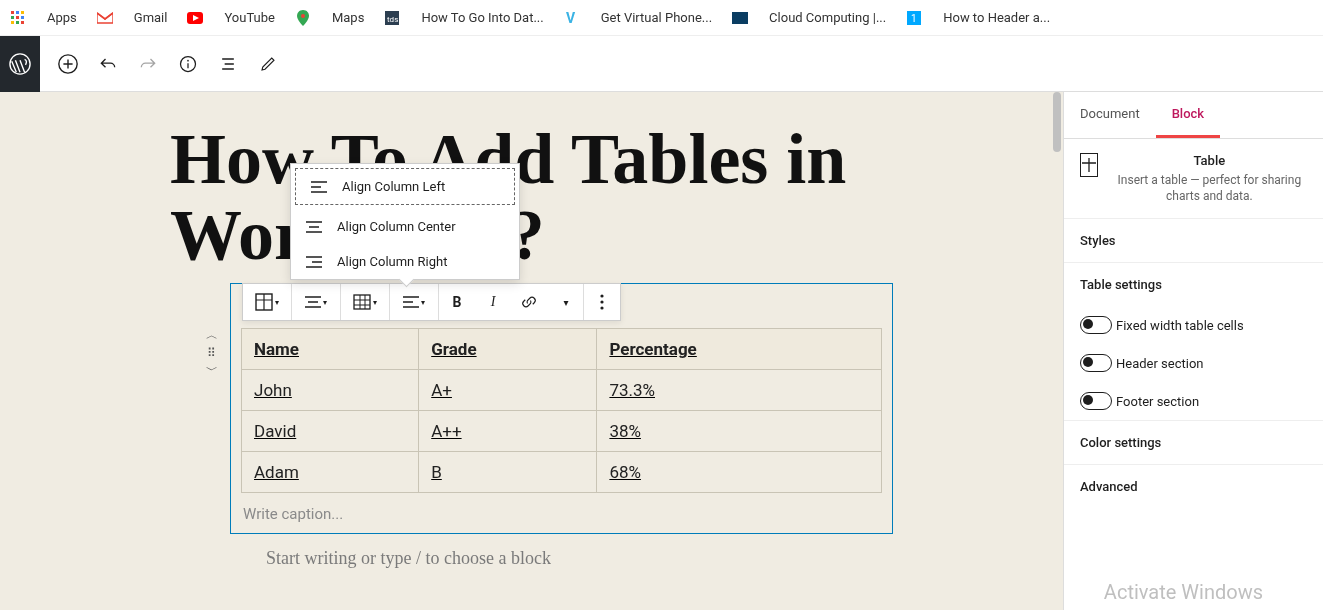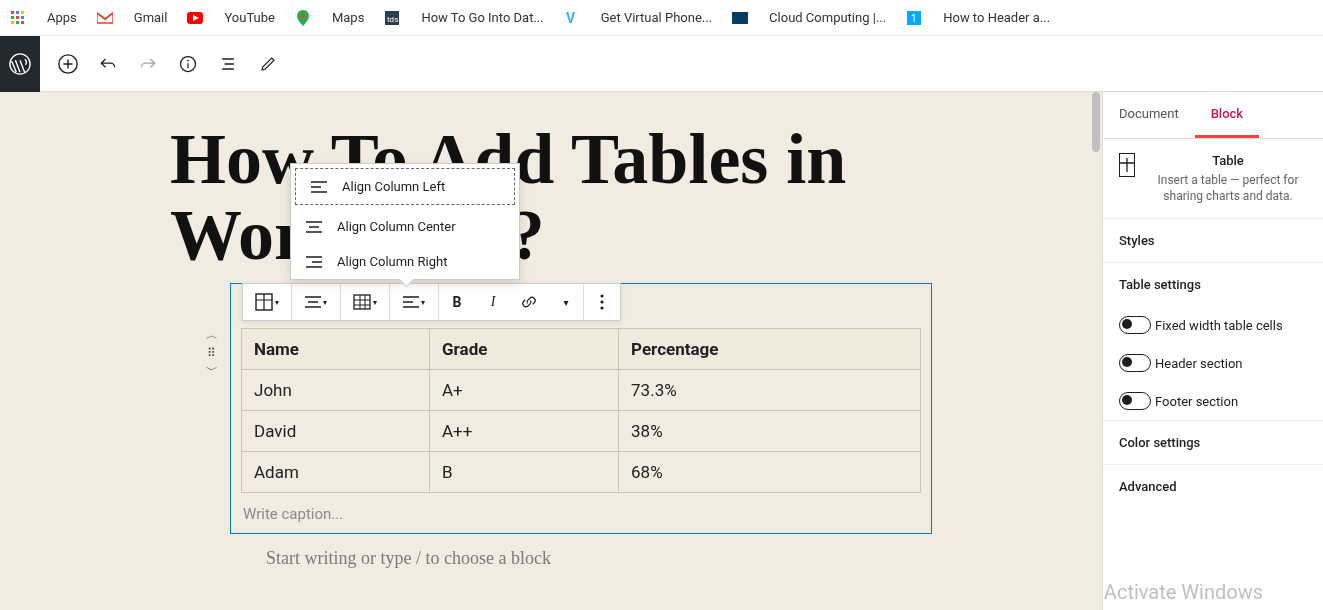--- a/index.html
+++ b/index.html
@@ -41,29 +41,29 @@
   .tb-btn { width:36px; height:36px; display:flex; align-items:center; justify-content:center; cursor:pointer; color:#1e1e1e; font-size:14px; position:relative; }
   .tb-btn .caret { font-size:8px; margin-left:2px; }
   .tb-wide { width:48px; }
 
   .dropdown { position:absolute; top:-120px; left:60px; width:230px; background:#fff; border:1px solid #ccc; box-shadow:0 4px 10px rgba(0,0,0,0.12); z-index:20; }
   .dropdown::after { content:""; position:absolute; bottom:-6px; left:110px; width:10px; height:10px; background:#fff; border-right:1px solid #ccc; border-bottom:1px solid #ccc; transform:rotate(45deg); }
   .dd-item { display:flex; align-items:center; gap:14px; padding:10px 14px; font-size:13px; color:#1e1e1e; cursor:pointer; }
   .dd-item:first-child { border:1px dashed #666; margin:4px; }
   .dd-ico { width:18px; display:flex; align-items:center; justify-content:center; color:#1e1e1e; }
 
-  .tbl-wrap { padding:44px 10px 6px 10px; }
+  .tbl-wrap { padding:44px 10px 6px 10px;text-decoration:underline; }
   table.data { width:100%; border-collapse:collapse; font-size:17px; color:#222; }
   table.data th, table.data td { border:1px solid #c9c4b5; padding:10px 12px; text-align:left; }
   table.data th { font-weight:700; background:#efeadd; }
   .caption { padding:6px 12px 10px; color:#8a8a8a; font-size:15px; }
   .slash-hint { margin:14px 0 0 36px; color:#7a7a7a; font-family: Georgia, serif; font-size:18px; }
 
   
-  .sidebar { width:221px; border-left:1px solid #ddd; background:#fff; overflow:hidden; font-size:13px; color:#1e1e1e; }
+  .sidebar { width:260px; border-left:1px solid #ddd; background:#fff; overflow:hidden; font-size:13px; color:#1e1e1e; }
   .sb-tabs { display:flex; border-bottom:1px solid #ddd; }
   .sb-tab { padding:14px 16px; cursor:pointer; color:#555; }
   .sb-tab.active { color:#be185d; border-bottom:3px solid #ef4444; font-weight:500; }
   .sb-block-id { display:flex; gap:14px; padding:14px 16px; border-bottom:1px solid #eee;text-align:center; }
   .sb-block-id .icon { width:24px; height:24px; display:flex; align-items:center; justify-content:center; border:1.5px solid #1e1e1e; }
   .sb-block-id .meta .title { font-weight:500; margin-bottom:4px; }
   .sb-block-id .meta .desc { color:#666; line-height:1.35; font-size:12px; }
   .sb-section-title { padding:14px 16px; font-weight:500; border-bottom:1px solid #eee; }
   .sb-row { display:flex; align-items:center; gap:4px; padding:10px 16px; }
   .toggle { width:32px; height:18px; border:1.5px solid #1e1e1e; border-radius:10px; position:relative; cursor:pointer; flex-shrink:0; }

